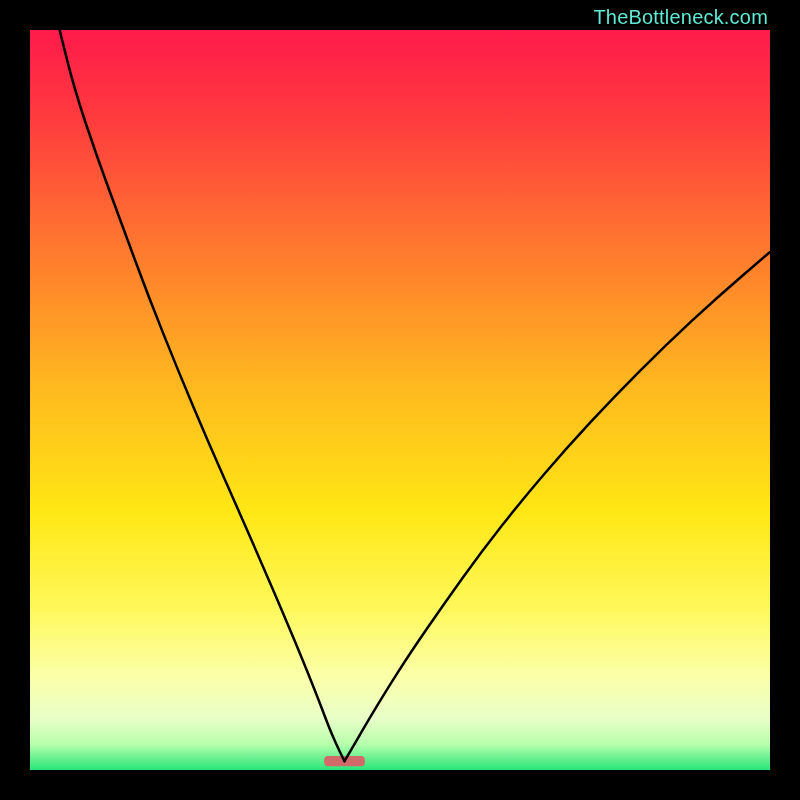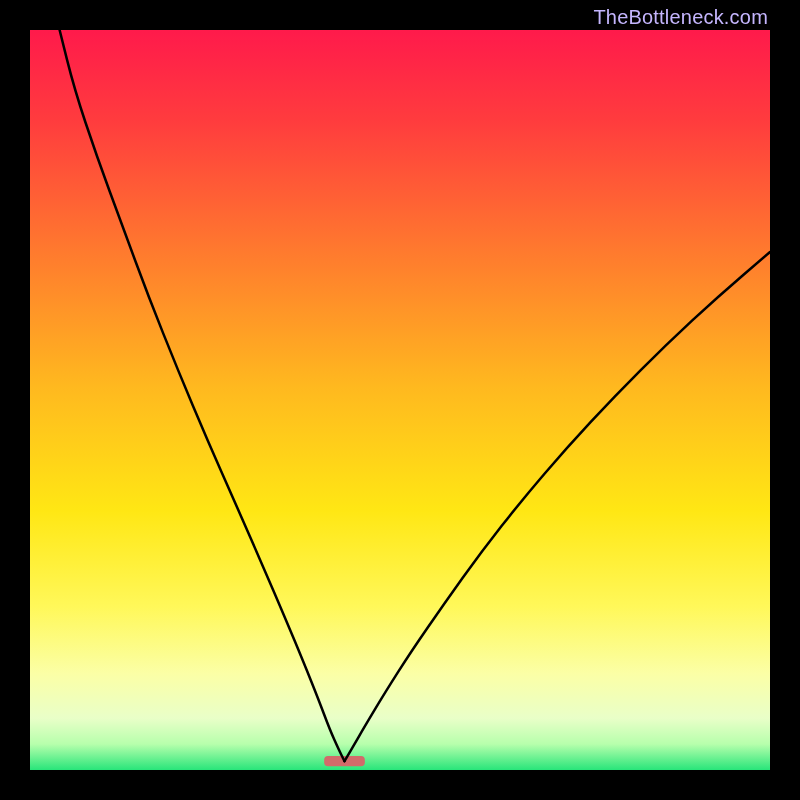--- a/index.html
+++ b/index.html
@@ -22,21 +22,21 @@
     left: 30px;
     top: 30px;
     width: 740px;
     height: 740px;
     overflow: hidden;
   }
   .watermark {
     position: absolute;
     top: 6px;
     right: 32px;
-    color: #c4b5fd;
+    color: #5eead4;
     font-size: 20px;
     font-weight: 500;
     letter-spacing: 0.2px;
     user-select: none;
     margin-left: 40px;
   }
 </style>
 </head>
 <body>
 

